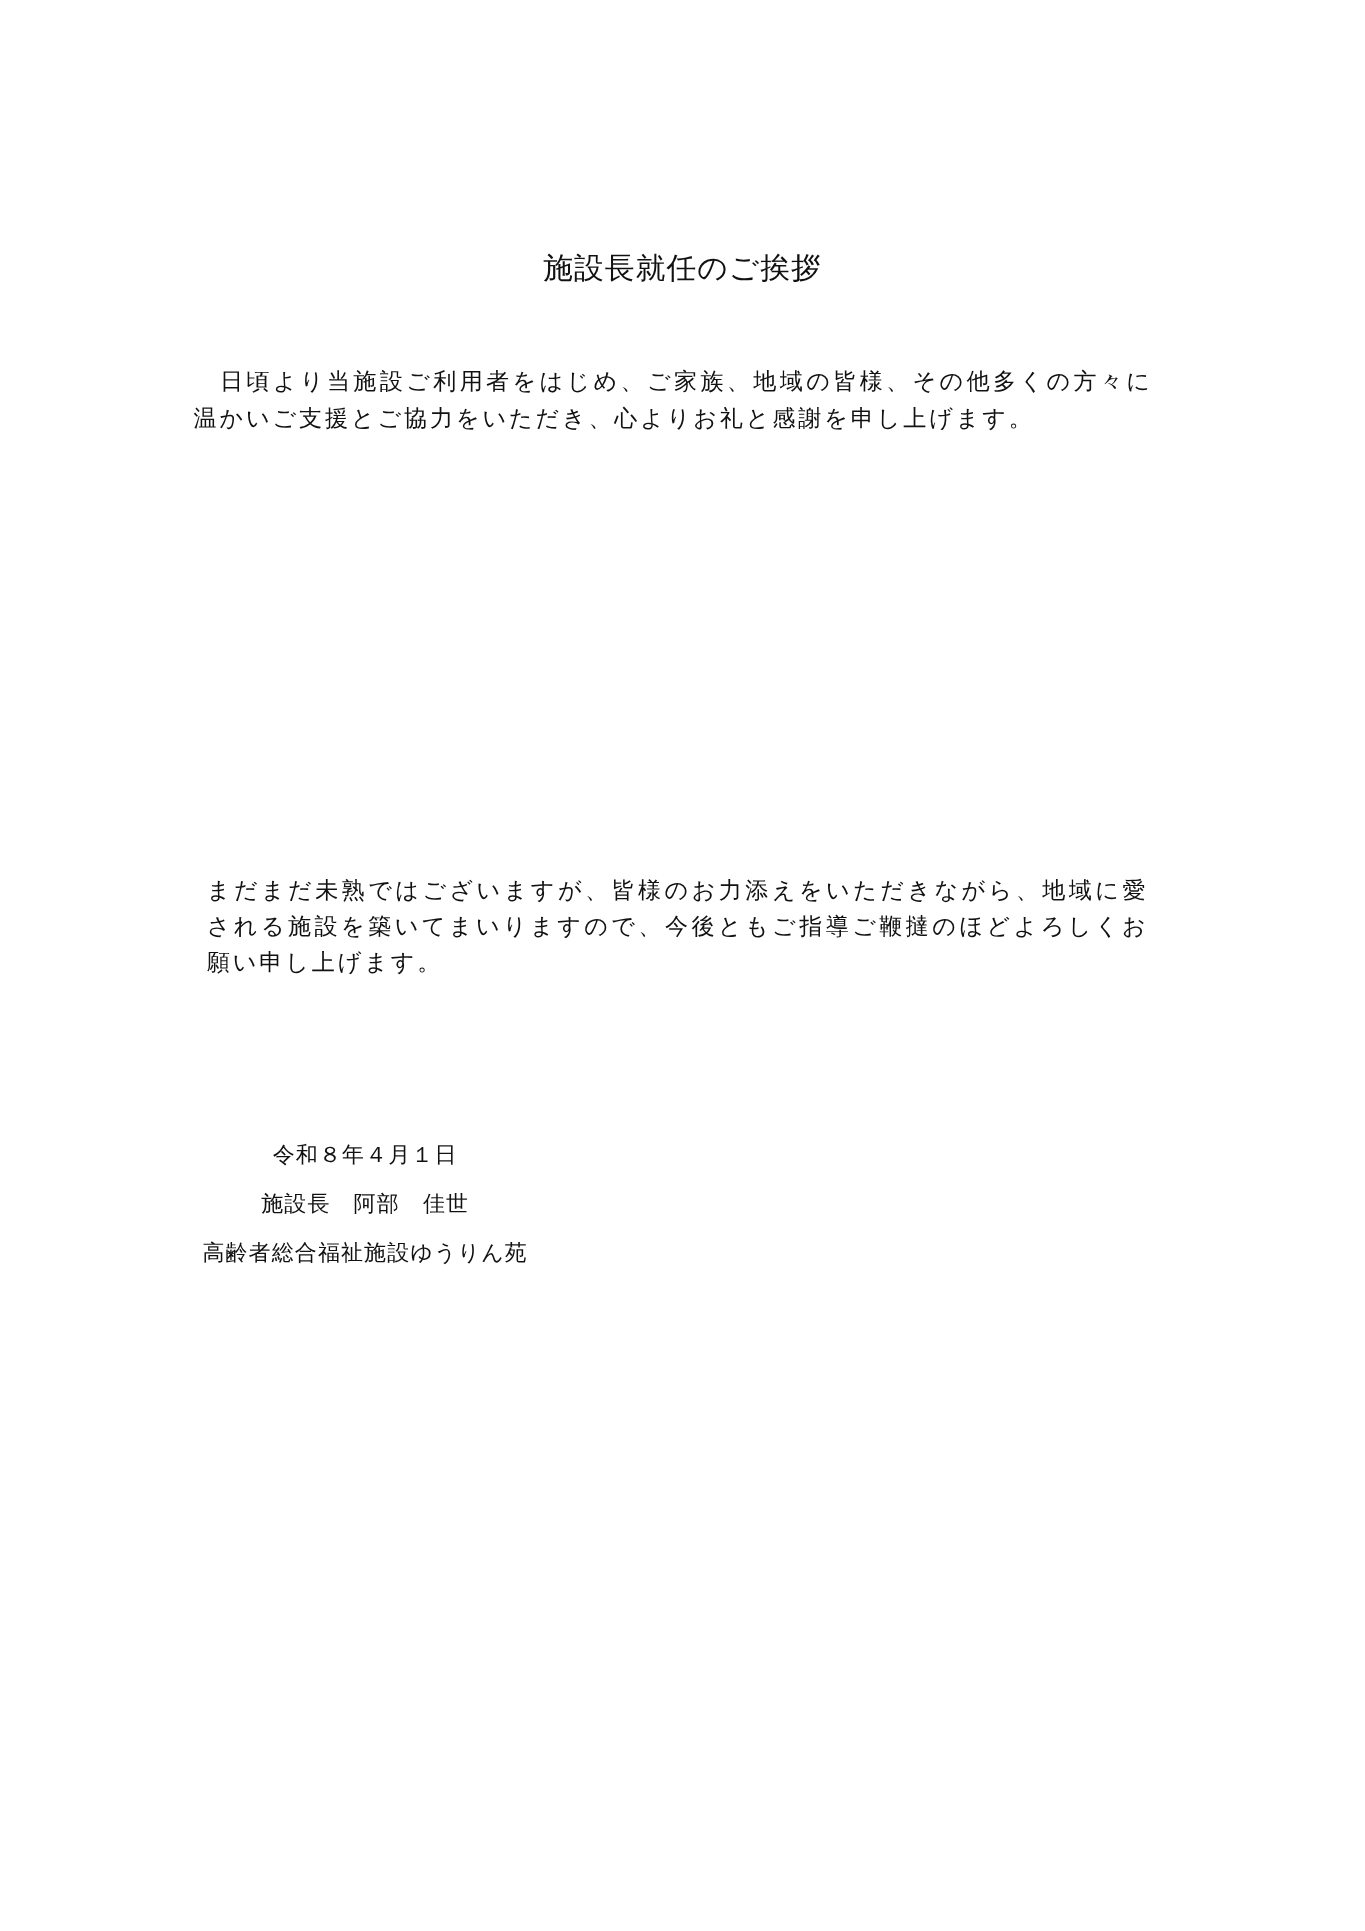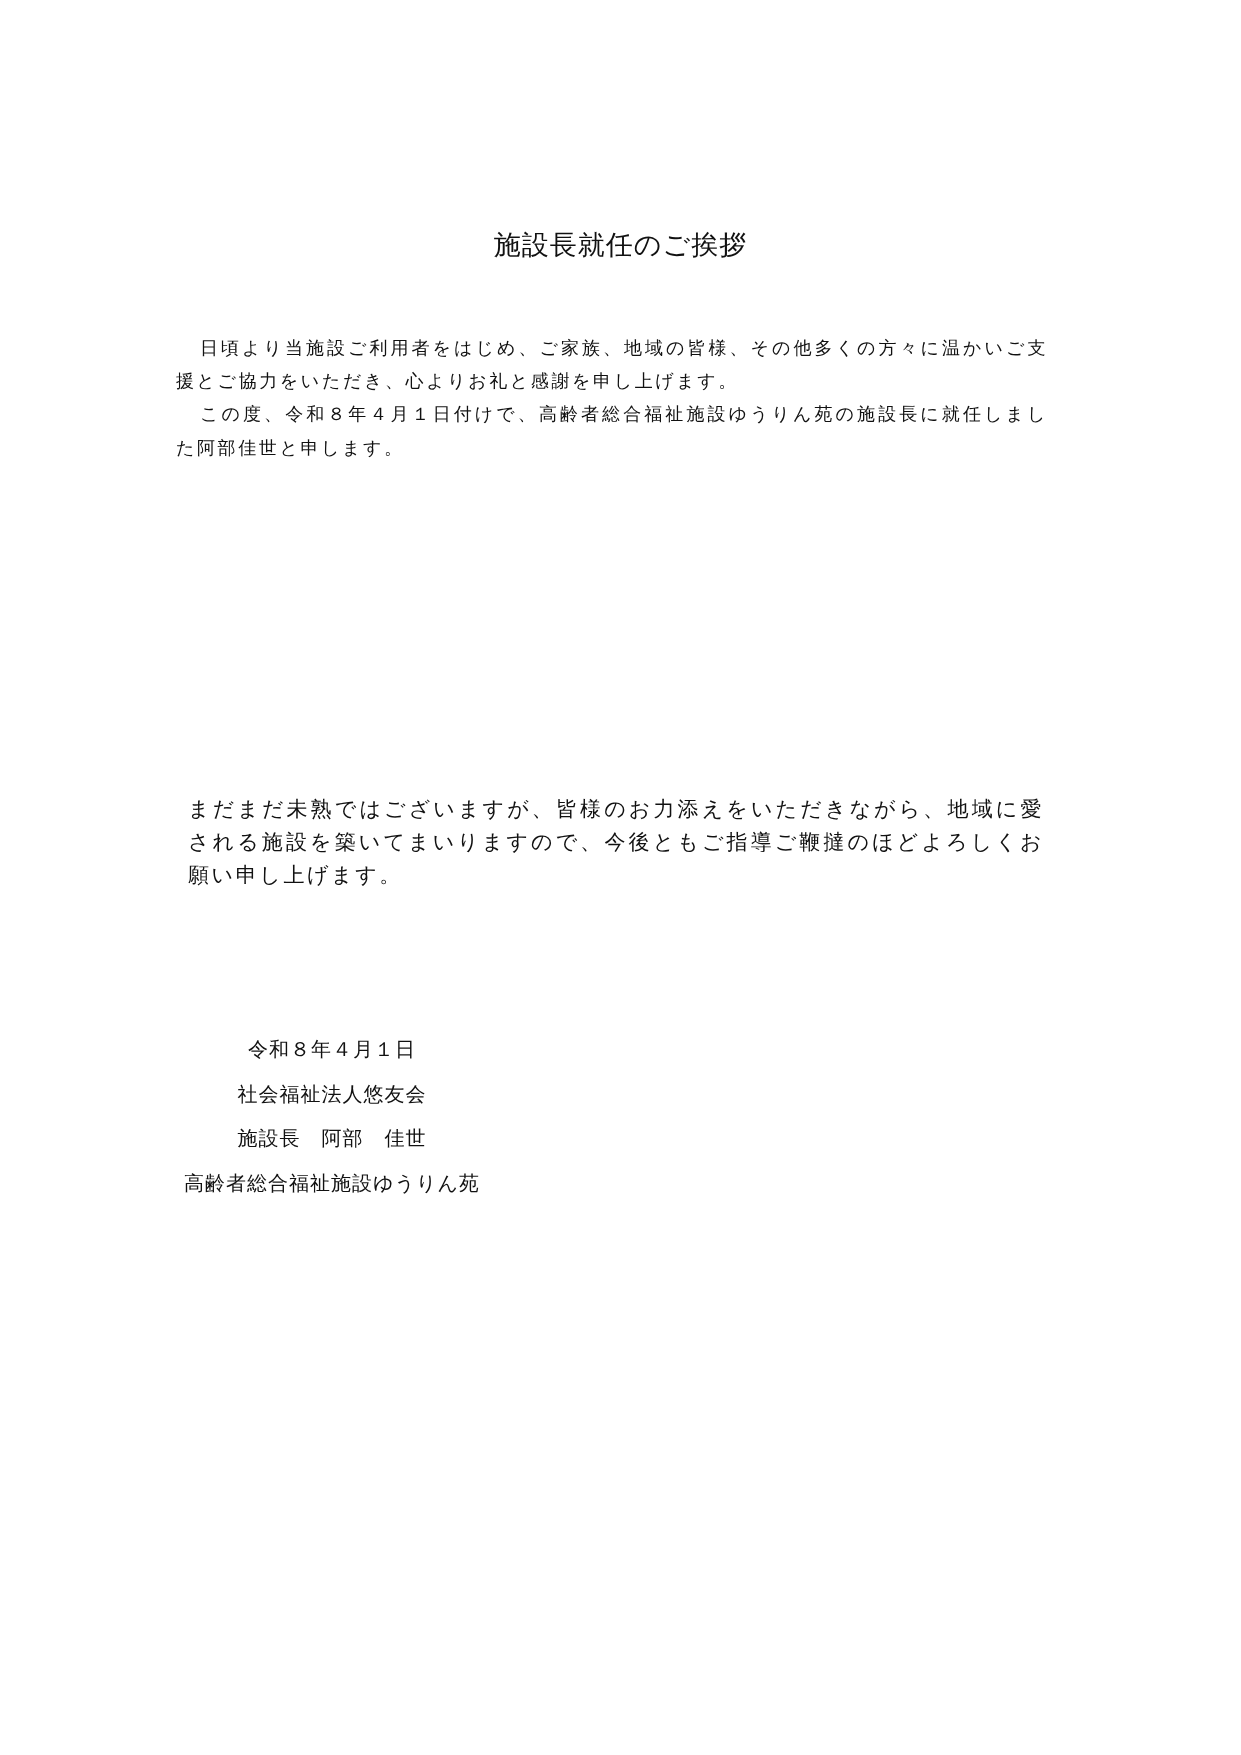--- a/index.html
+++ b/index.html
@@ -32,21 +32,21 @@
       line-height: 34px;
       letter-spacing: 1px;
       font-weight: normal;
       margin: 0;
     }
     .body-text {
       position: absolute;
       left: 176px;
       top: 331px;
       width: 872px;
-      font-size: 18px;
+      font-size: 21px;
       line-height: 33.2px;
       letter-spacing: 2.6px;
     }
     .body-text p {
       margin: 0;
       text-indent: 24px;
       text-align: justify;
     }
     .closing {
       position: absolute;
@@ -76,27 +76,25 @@
   </style>
 </head>
 <body>
 
 <div class="page">
 
   <h1 class="title">施設長就任のご挨拶</h1>
 
   <div class="body-text">
     <p>日頃より当施設ご利用者をはじめ、ご家族、地域の皆様、その他多くの方々に温かいご支援とご協力をいただき、心よりお礼と感謝を申し上げます。</p>
-    <p>この度、令和８年４月１日付けで、高齢者総合福祉施設ゆうりん苑の施設長に就任しました阿部佳世と申します。</p>
   </div>
 
   <div class="closing">
     <p>まだまだ未熟ではございますが、皆様のお力添えをいただきながら、地域に愛される施設を築いてまいりますので、今後ともご指導ご鞭撻のほどよろしくお願い申し上げます。</p>
   </div>
 
   <div class="signature">
     <div>令和８年４月１日</div>
-    <div>社会福祉法人悠友会</div>
     <div>施設長　阿部　佳世</div>
     <div>高齢者総合福祉施設ゆうりん苑</div>
   </div>
 
 </div>
 
 </body></html>

